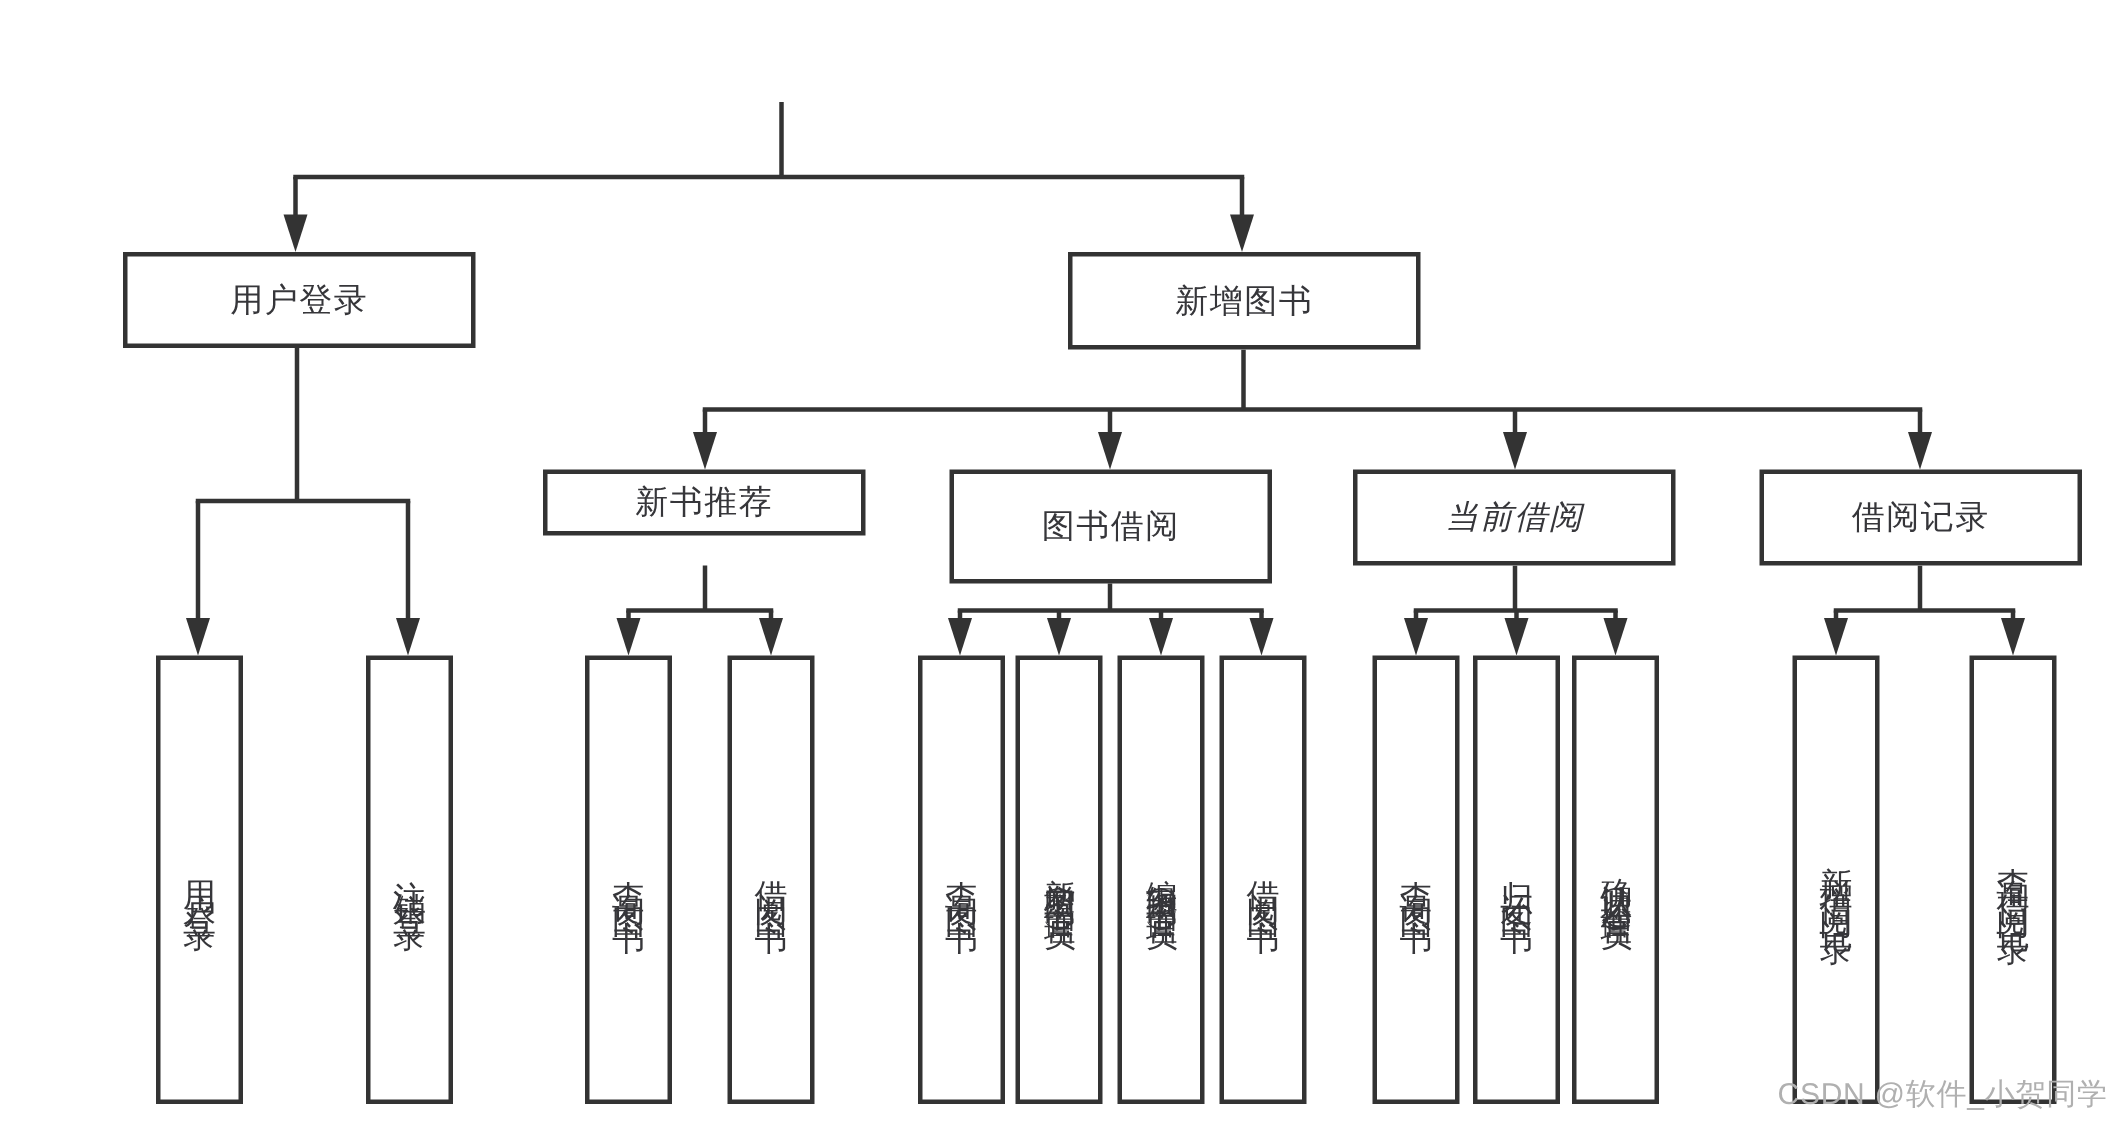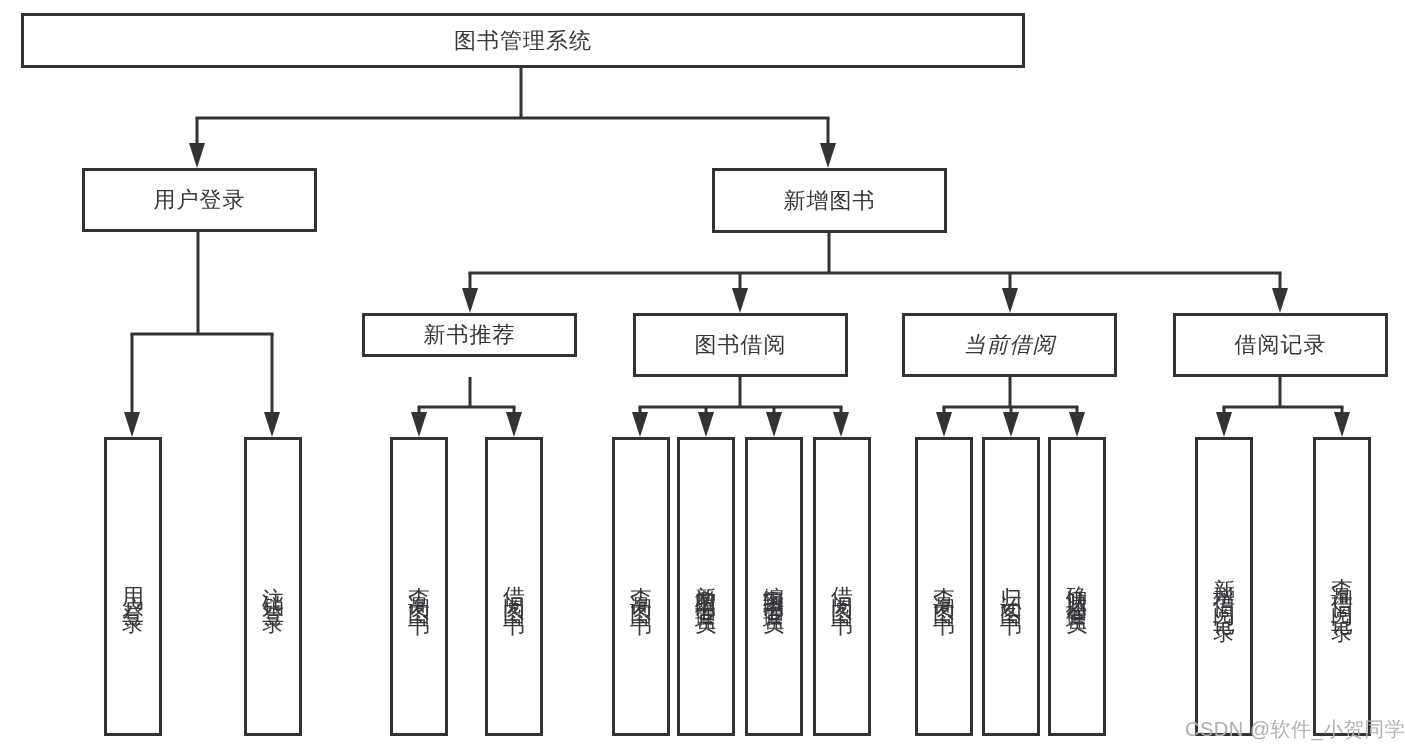--- a/index.html
+++ b/index.html
@@ -43,21 +43,21 @@
     font-size:21px;
     letter-spacing:4px;
   }
   
   #n-root        {left:21px;  top:13px;  width:1004px; height:55px;}
   
   #n-user-login  {left:82px;  top:168px; width:235px;  height:64px;}
   #n-book-mgmt   {left:712px; top:168px; width:235px;  height:65px;}
   
   #n-new-books   {left:362px; top:313px; width:215px;  height:44px;}
-  #n-book-borrow {left:633px; top:313px; width:215px;  height:64px;}
+  #n-book-borrow {left:633px; top:313px; width:215px;  height:76px;}
   #n-cur-borrow  {left:902px; top:313px; width:215px;  height:64px;font-style:italic;}
   #n-borrow-rec  {left:1173px;top:313px; width:215px;  height:64px;}
   
   .leaf{top:437px;width:58px;height:299px;}
   #lf-1 {left:104px;}
   #lf-2 {left:244px;}
   #lf-3 {left:390px;}
   #lf-4 {left:485px;}
   #lf-5 {left:612px;}
   #lf-6 {left:677px;}
@@ -131,23 +131,20 @@
       <line x1="1011" y1="407" x2="1011" y2="419" stroke="#333333" stroke-width="3"></line>
       <polygon points="1011,437 1003,412 1019,412" fill="#333333"></polygon>
       <line x1="1077" y1="407" x2="1077" y2="419" stroke="#333333" stroke-width="3"></line>
       <polygon points="1077,437 1069,412 1085,412" fill="#333333"></polygon>
       <line x1="1224" y1="407" x2="1224" y2="419" stroke="#333333" stroke-width="3"></line>
       <polygon points="1224,437 1216,412 1232,412" fill="#333333"></polygon>
       <line x1="1342" y1="407" x2="1342" y2="419" stroke="#333333" stroke-width="3"></line>
       <polygon points="1342,437 1334,412 1350,412" fill="#333333"></polygon>
     </svg>
 
-  <div class="node" id="n-root">
-    <span class="h-label">图书管理系统</span>
-  </div>
 
   <div class="node" id="n-user-login">
     <span class="h-label">用户登录</span>
   </div>
   <div class="node" id="n-book-mgmt">
     <span class="h-label">新增图书</span>
   </div>
 
   <div class="node" id="n-new-books">
     <span class="h-label">新书推荐</span>

